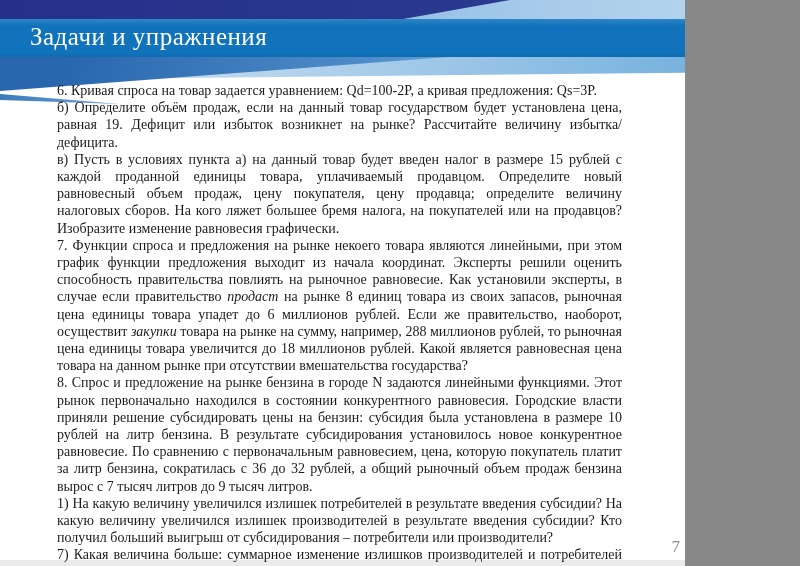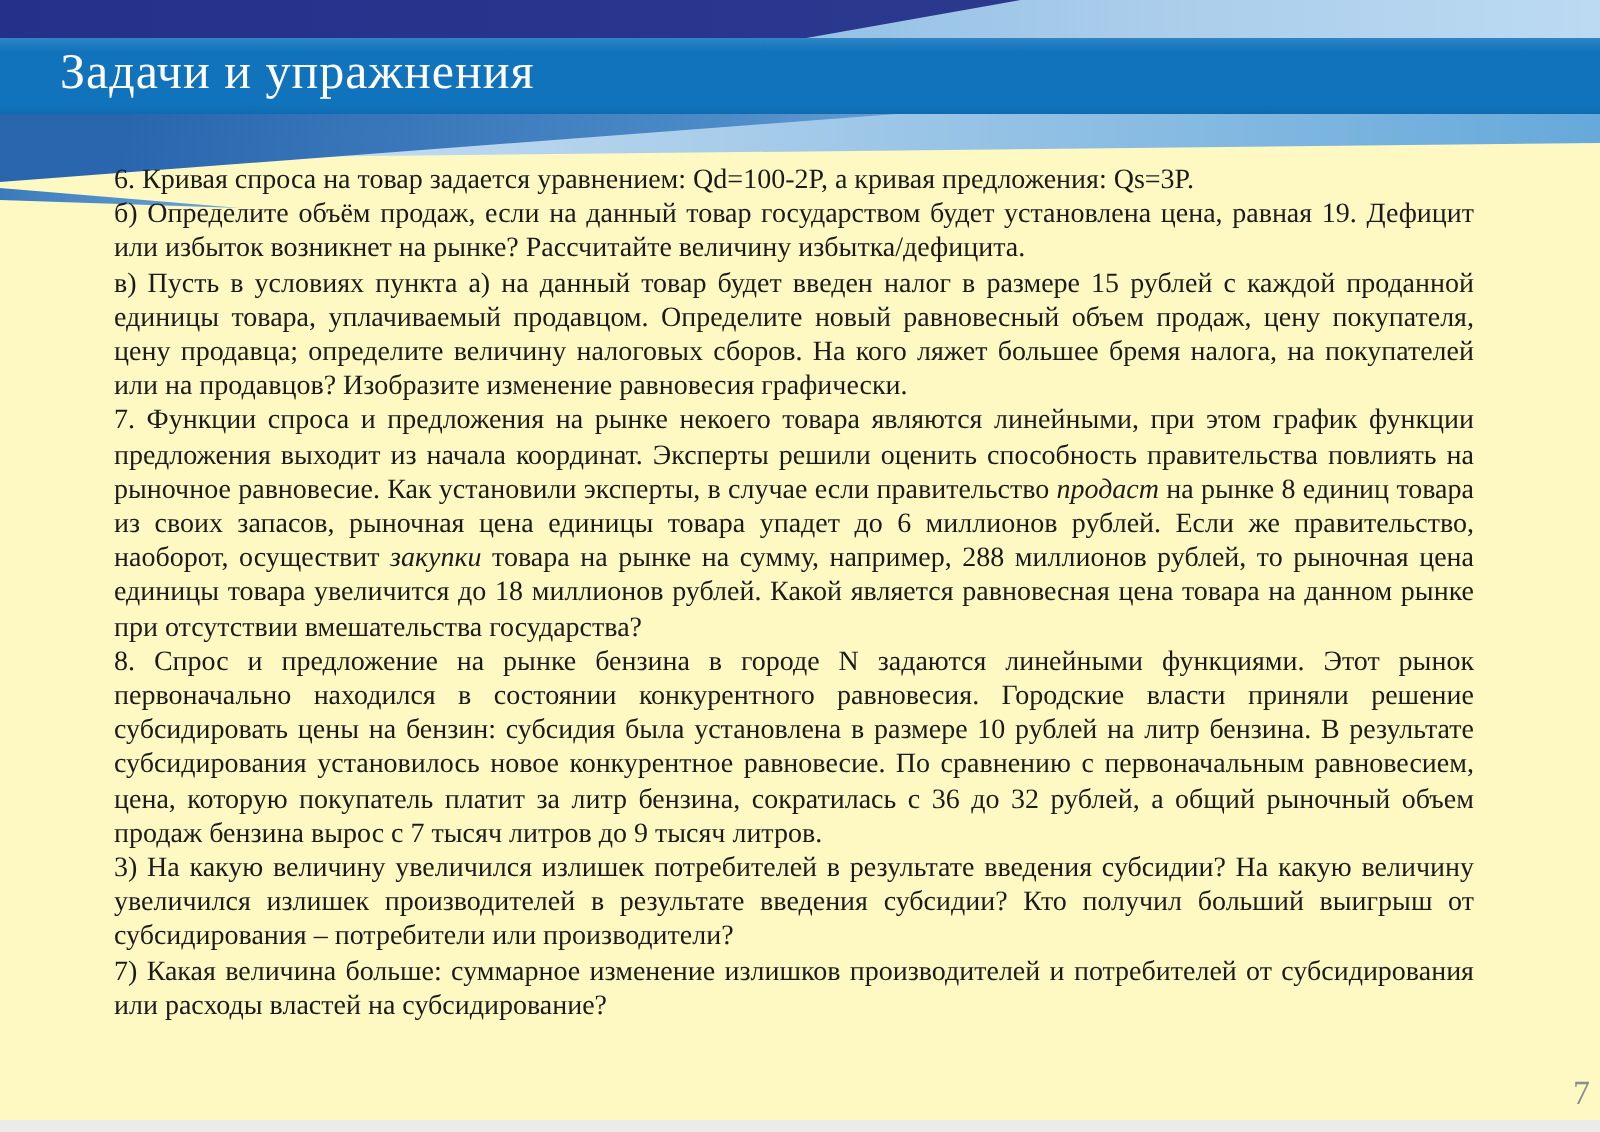--- a/index.html
+++ b/index.html
@@ -1,19 +1,19 @@
 <!DOCTYPE html>
 <html lang="ru"><head>
 <meta charset="utf-8">
 <style>
   html,body{margin:0;padding:0;background:#888;}
   .slide{
     position:relative;
-    width:800px;height:566px;
-    background:#fef9c3;
+    width:685px;height:566px;
+    background:#ffffff;
     overflow:hidden;
     font-family:"Liberation Serif","DejaVu Serif",serif;
   }
   
   .top-strip{
     position:absolute;top:0;left:0;width:800px;height:19px;
     background:linear-gradient(to right,#8FBEE4 45%,#A9CCEA 70%,#BCDAF2 100%);
   }
   .navy-accent{
     position:absolute;top:0;left:0;width:800px;height:19px;
@@ -81,20 +81,20 @@
   <div class="pale-band"></div>
   <div class="blue-wedge"></div>
   <div class="blue-sliver"></div>
 
   <div class="body-text">
       <p><span>6. Кривая спроса на товар задается уравнением: Qd=100-2P, а кривая предложения: Qs=3P.</span></p>
       <p><span>б) Определите объём продаж, если на данный товар государством будет установлена цена, равная 19. Дефицит или избыток возникнет на рынке? Рассчитайте величину избытка/дефицита.</span></p>
       <p><span>в) Пусть в условиях пункта а) на данный товар будет введен налог в размере 15 рублей с каждой проданной единицы товара, уплачиваемый продавцом. Определите новый равновесный объем продаж, цену покупателя, цену продавца; определите величину налоговых сборов. На кого ляжет большее бремя налога, на покупателей или на продавцов? Изобразите изменение равновесия графически.</span></p>
       <p><span>7. Функции спроса и предложения на рынке некоего товара являются линейными, при этом график функции предложения выходит из начала координат. Эксперты решили оценить способность правительства повлиять на рыночное равновесие. Как установили эксперты, в случае если правительство </span><em>продаст</em><span> на рынке 8 единиц товара из своих запасов, рыночная цена единицы товара упадет до 6 миллионов рублей. Если же правительство, наоборот, осуществит </span><em>закупки</em><span> товара на рынке на сумму, например, 288 миллионов рублей, то рыночная цена единицы товара увеличится до 18 миллионов рублей. Какой является равновесная цена товара на данном рынке при отсутствии вмешательства государства?</span></p>
       <p><span>8. Спрос и предложение на рынке бензина в городе N задаются линейными функциями. Этот рынок первоначально находился в состоянии конкурентного равновесия. Городские власти приняли решение субсидировать цены на бензин: субсидия была установлена в размере 10 рублей на литр бензина. В результате субсидирования установилось новое конкурентное равновесие. По сравнению с первоначальным равновесием, цена, которую покупатель платит за литр бензина, сократилась с 36 до 32 рублей, а общий рыночный объем продаж бензина вырос с 7 тысяч литров до 9 тысяч литров.</span></p>
-      <p><span>3) На какую величину увеличился излишек потребителей в результате введения субсидии? На какую величину увеличился излишек производителей в результате введения субсидии? Кто получил больший выигрыш от субсидирования – потребители или производители?</span></p>
+      <p><span>1) На какую величину увеличился излишек потребителей в результате введения субсидии? На какую величину увеличился излишек производителей в результате введения субсидии? Кто получил больший выигрыш от субсидирования – потребители или производители?</span></p>
       <p><span>7) Какая величина больше: суммарное изменение излишков производителей и потребителей от субсидирования или расходы властей на субсидирование?</span></p>
     </div>
 
   <div class="page-number">7</div>
   <div class="bottom-strip"></div>
 
 </div>
 
 </body></html>

